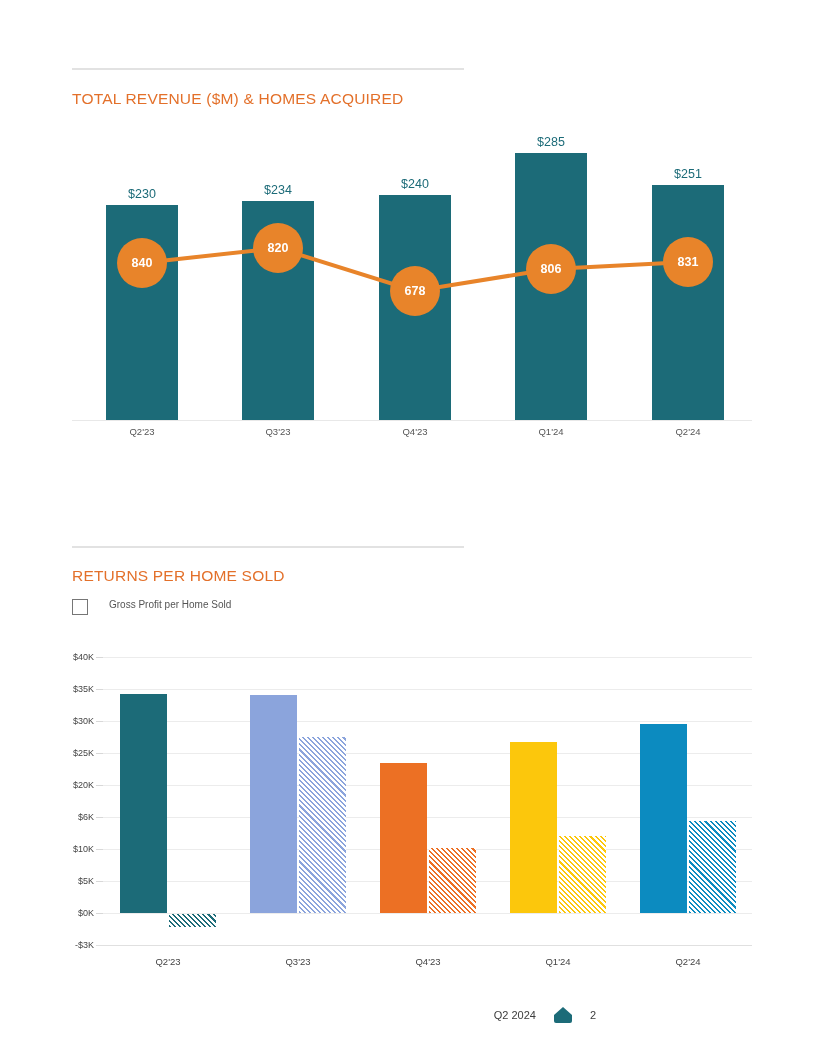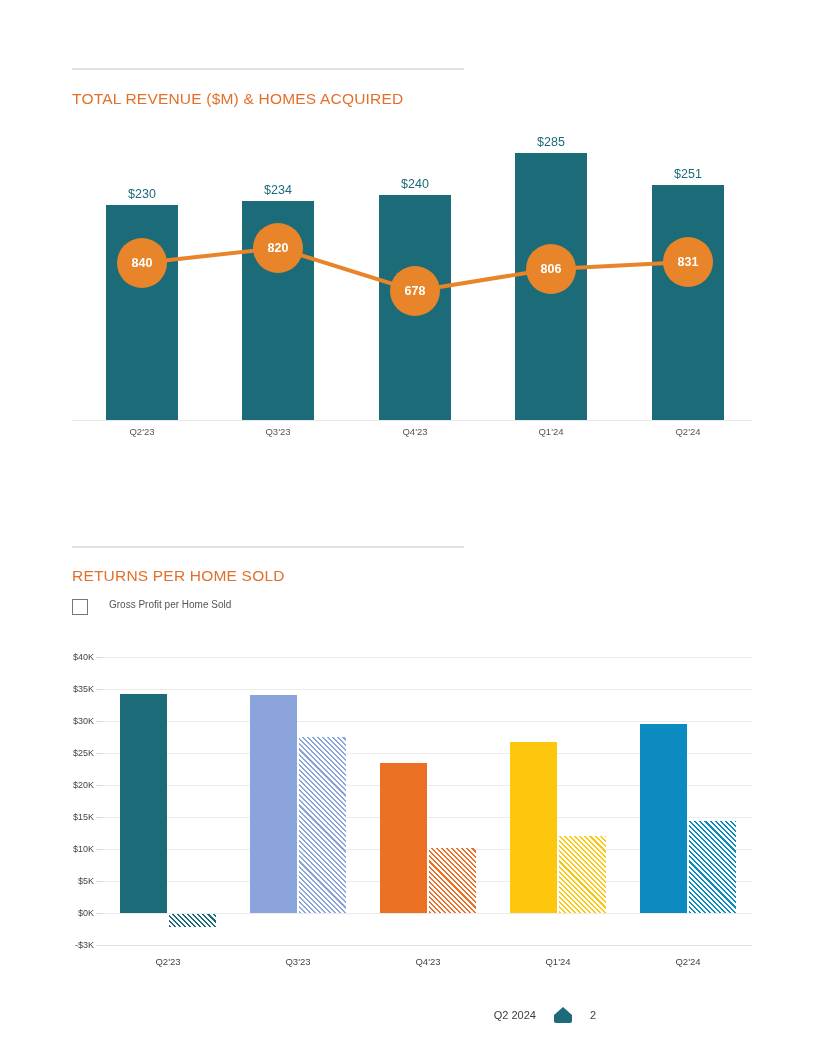--- a/index.html
+++ b/index.html
@@ -266,21 +266,21 @@
     <div class="c2-yticklabel" style="top:7px;">$40K</div>
     <div class="c2-tickdash" style="top:7px;"></div>
     <div class="c2-yticklabel" style="top:39px;">$35K</div>
     <div class="c2-tickdash" style="top:39px;"></div>
     <div class="c2-yticklabel" style="top:71px;">$30K</div>
     <div class="c2-tickdash" style="top:71px;"></div>
     <div class="c2-yticklabel" style="top:103px;">$25K</div>
     <div class="c2-tickdash" style="top:103px;"></div>
     <div class="c2-yticklabel" style="top:135px;">$20K</div>
     <div class="c2-tickdash" style="top:135px;"></div>
-    <div class="c2-yticklabel" style="top:167px;">$15K</div>
+    <div class="c2-yticklabel" style="top:167px;">$6K</div>
     <div class="c2-tickdash" style="top:167px;"></div>
     <div class="c2-yticklabel" style="top:199px;">$10K</div>
     <div class="c2-tickdash" style="top:199px;"></div>
     <div class="c2-yticklabel" style="top:231px;">$5K</div>
     <div class="c2-tickdash" style="top:231px;"></div>
     <div class="c2-yticklabel" style="top:263px;">$0K</div>
     <div class="c2-tickdash" style="top:263px;"></div>
     <div class="c2-yticklabel" style="top:295px;">-$3K</div>
     <div class="c2-tickdash" style="top:295px;"></div>
 

